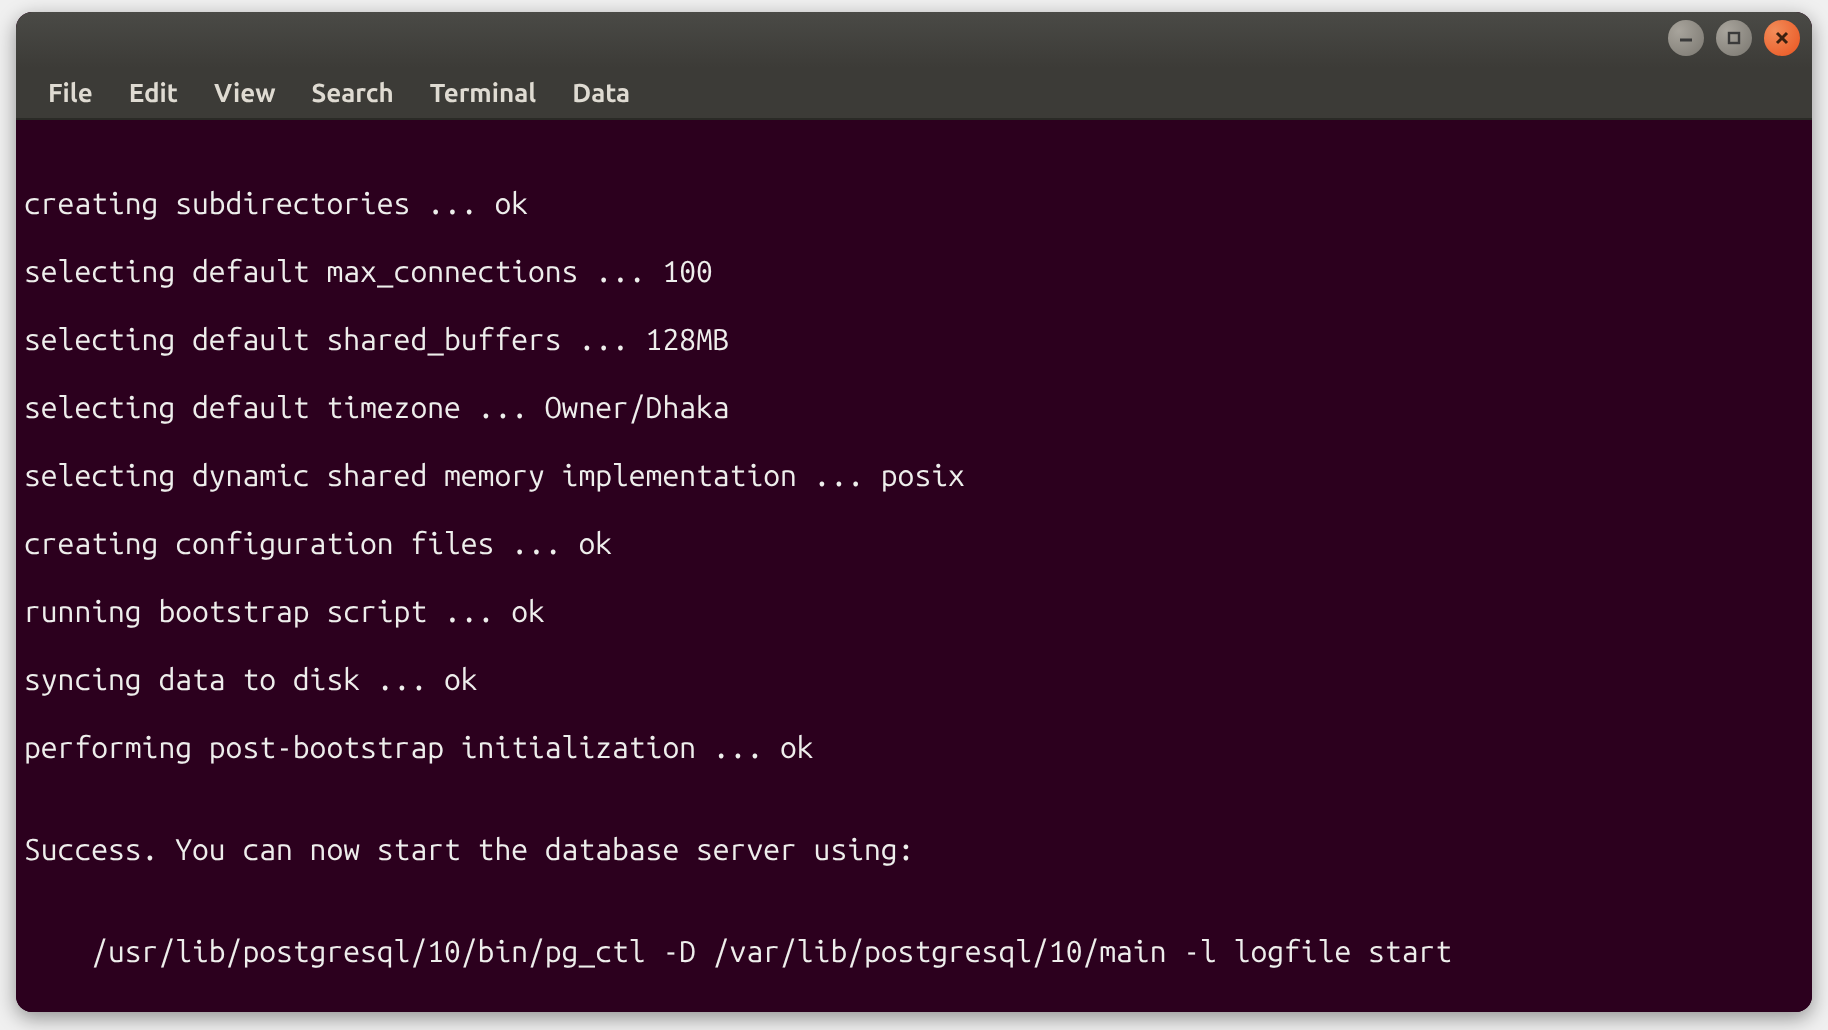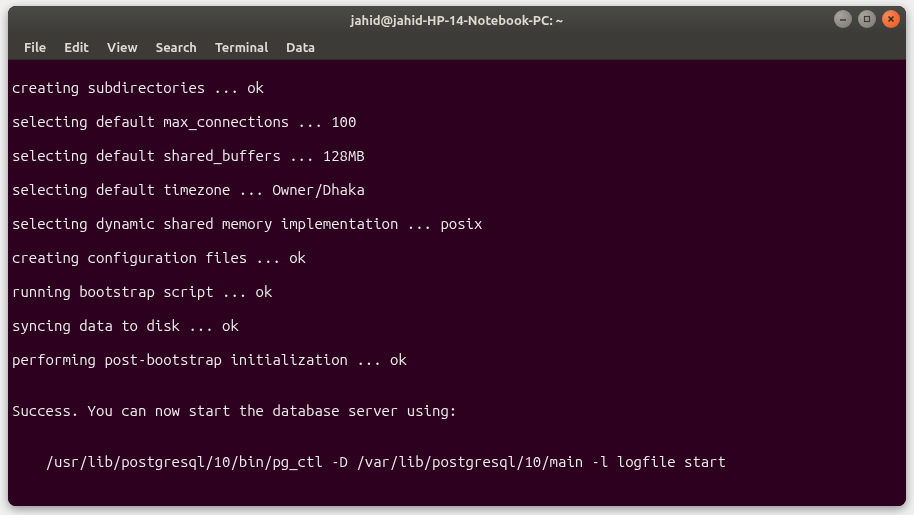--- a/index.html
+++ b/index.html
@@ -74,33 +74,32 @@
     cursor: pointer;
     font-weight: bold;
   }
   .terminal {
     flex: 1;
     background: #2c001e;
     color: #eeeeec;
     font-family: "Ubuntu Mono", "DejaVu Sans Mono", monospace;
     font-size: 15px;
     line-height: 17px;
-    padding: 2px 4px;
+    padding: 16px 4px;
     white-space: pre;
     overflow: hidden;
   }
   .line { white-space: pre-wrap; word-break: break-all; }
 </style>
 </head>
 <body>
 
 <div class="window">
 
   <div class="titlebar">
-    <div class="title">jahid@jahid-HP-14-Notebook-PC: ~</div>
     <div class="window-controls">
       <div class="win-btn win-min">
         <svg width="8" height="8" viewBox="0 0 8 8">
             <line x1="1" y1="5" x2="7" y2="5" stroke="#3a3a3a" stroke-width="1.5"></line>
           </svg>
       </div>
       <div class="win-btn win-max">
         <svg width="8" height="8" viewBox="0 0 8 8">
             <rect x="1.5" y="1.5" width="5" height="5" fill="none" stroke="#3a3a3a" stroke-width="1.2"></rect>
           </svg>

